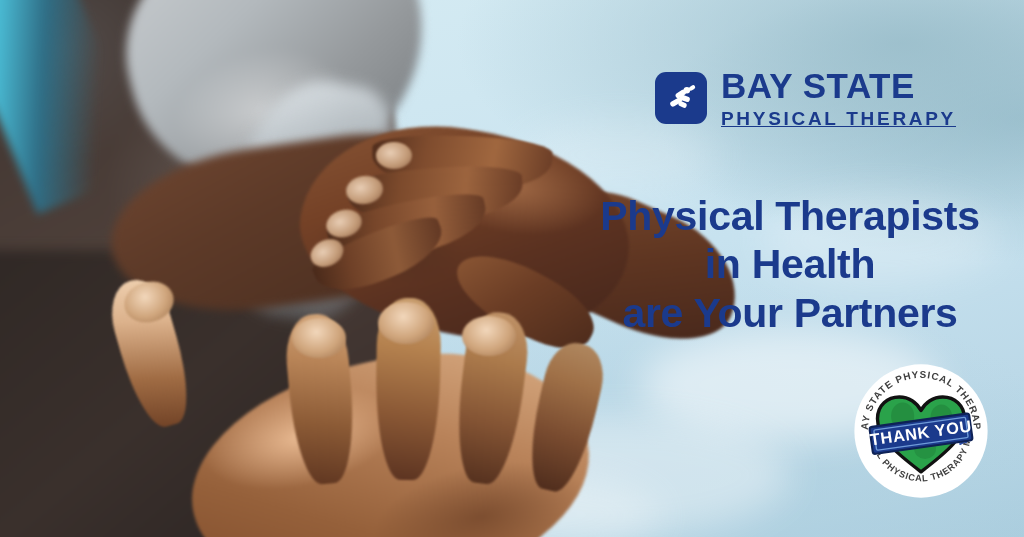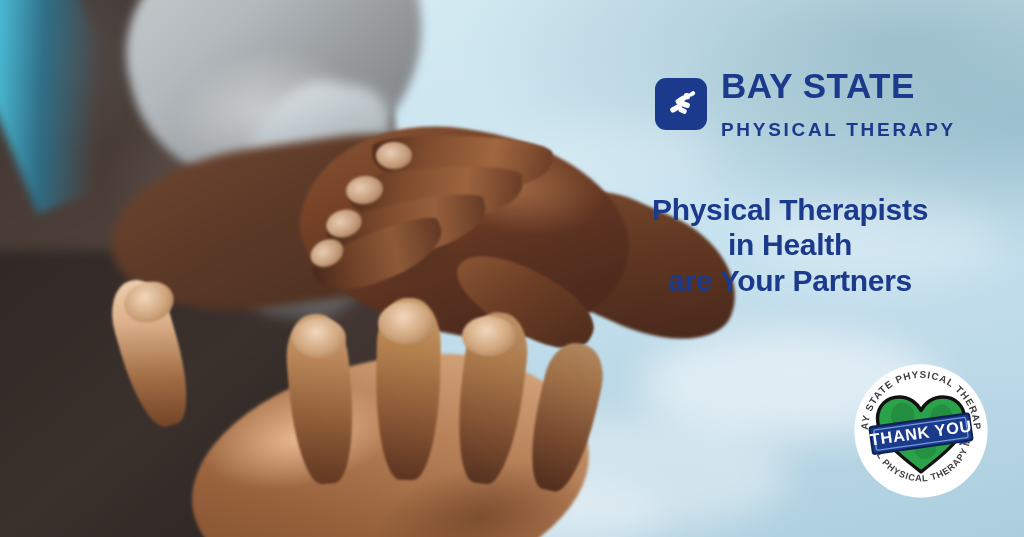--- a/index.html
+++ b/index.html
@@ -222,30 +222,30 @@
     flex:none;
   }
   .logo-mark svg { display:block; }
   .logo-text { display:flex; flex-direction:column; line-height:1; }
   .logo-l1 {
     font-size:35px; font-weight:bold; color:#1b3a8c;
     letter-spacing:.5px;
   }
   .logo-l2 {
     font-size:19px; font-weight:bold; color:#1b3a8c;
-    letter-spacing:2.7px; margin-top:17px;
+    letter-spacing:2.7px; margin-top:6px;text-decoration:underline;
   }
 
   
   .headline {
     position:absolute;
     left:560px; top:192px;
     width:460px;
     text-align:center;
-    font-size:30px;
+    font-size:41px;
     font-weight:bold;
     line-height:1.18;
     color:#1b3a8c;
     letter-spacing:-.3px;
   }
   .headline .ln { display:block; white-space:nowrap; }
 
   
   .badge {
     position:absolute;

